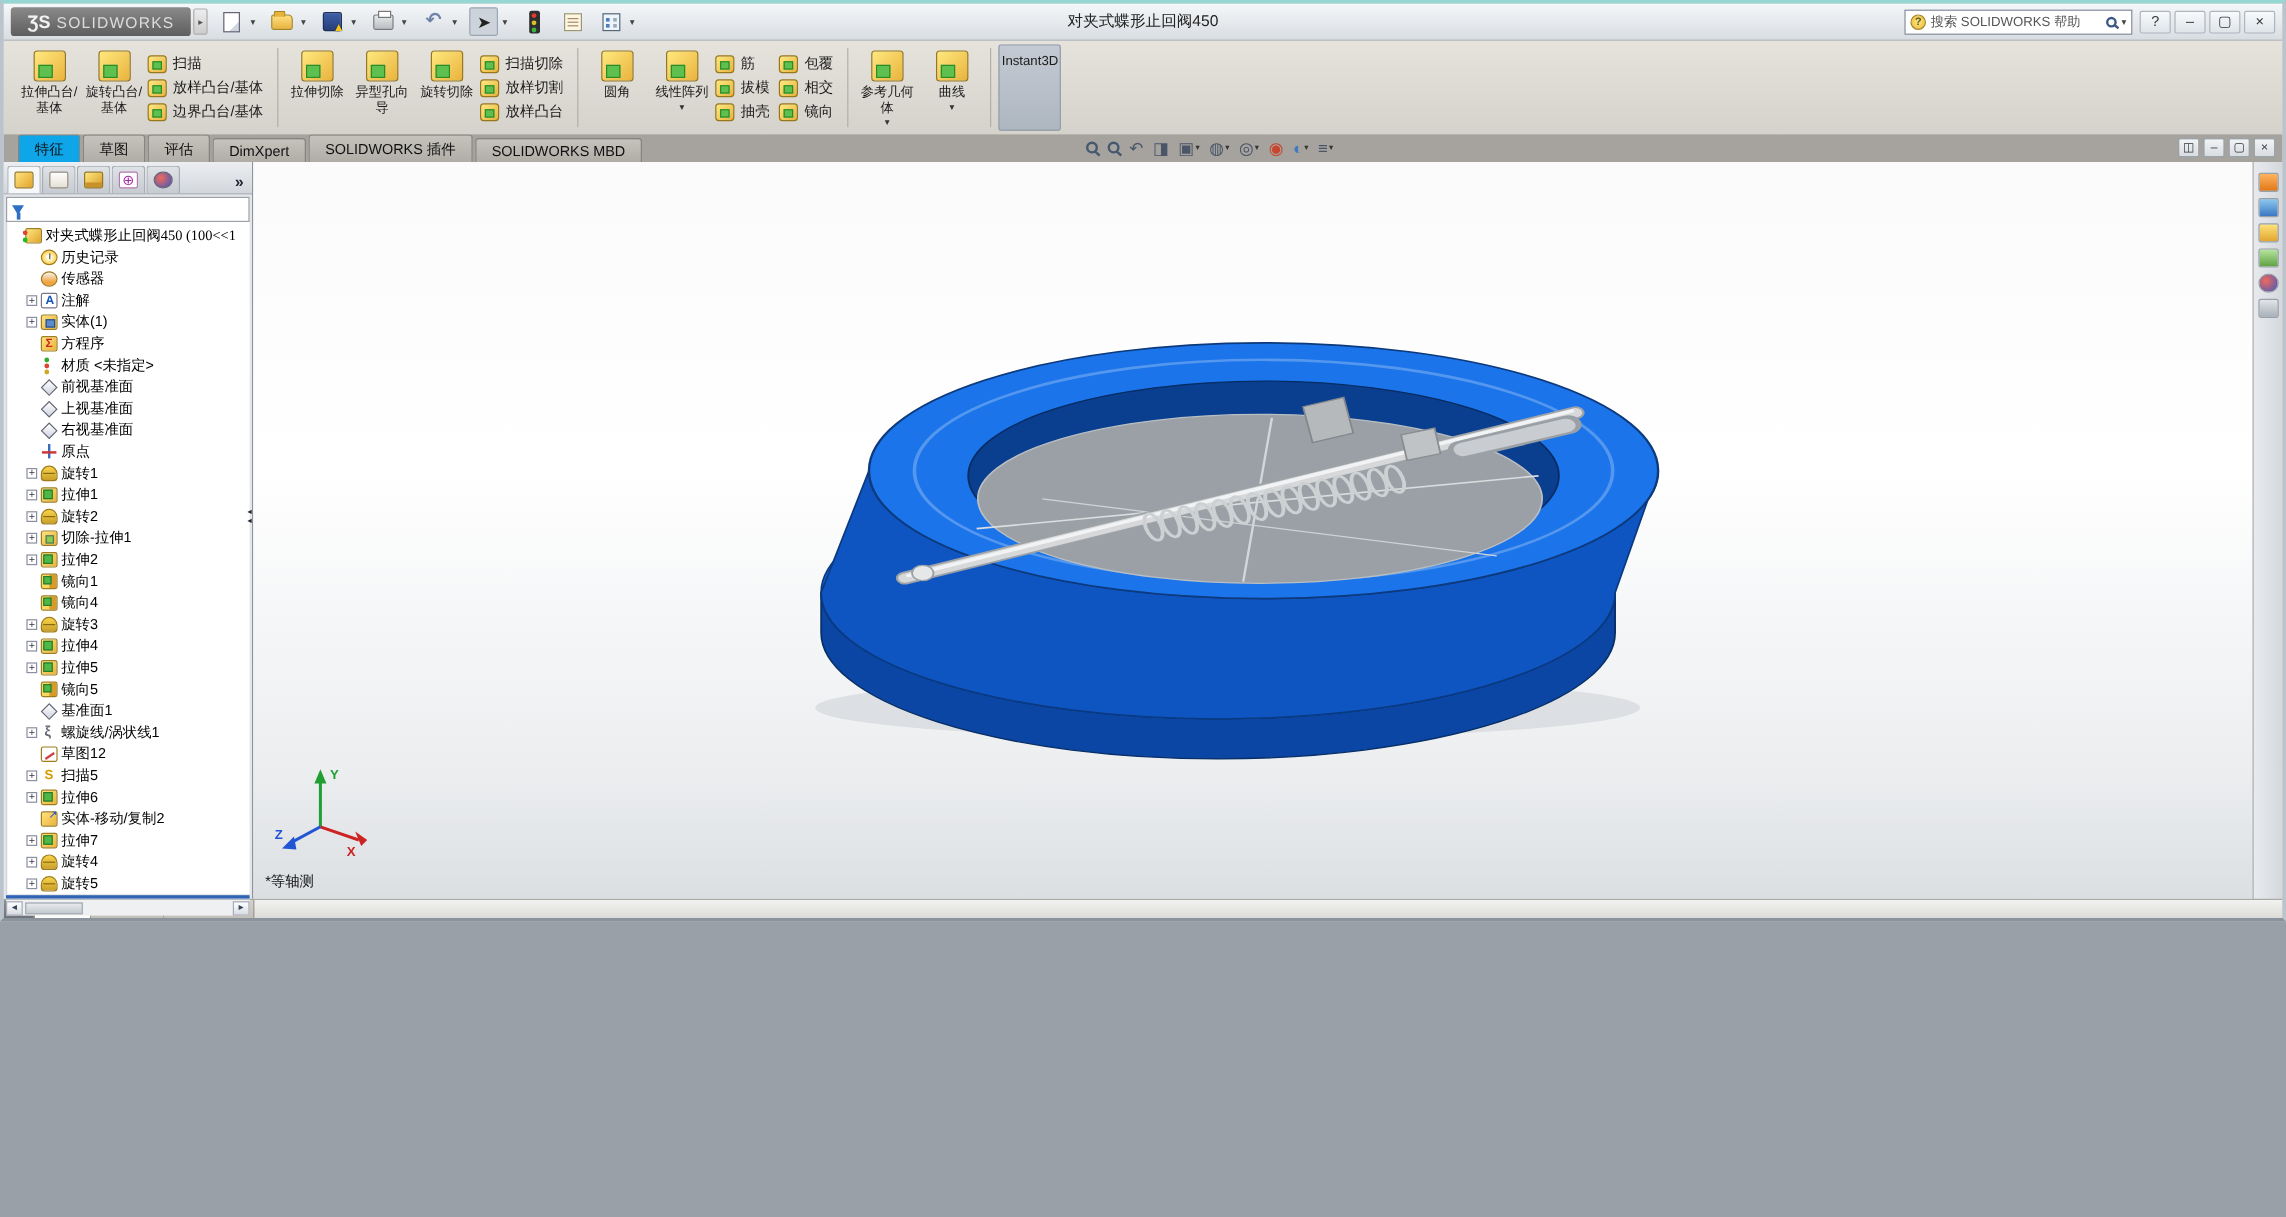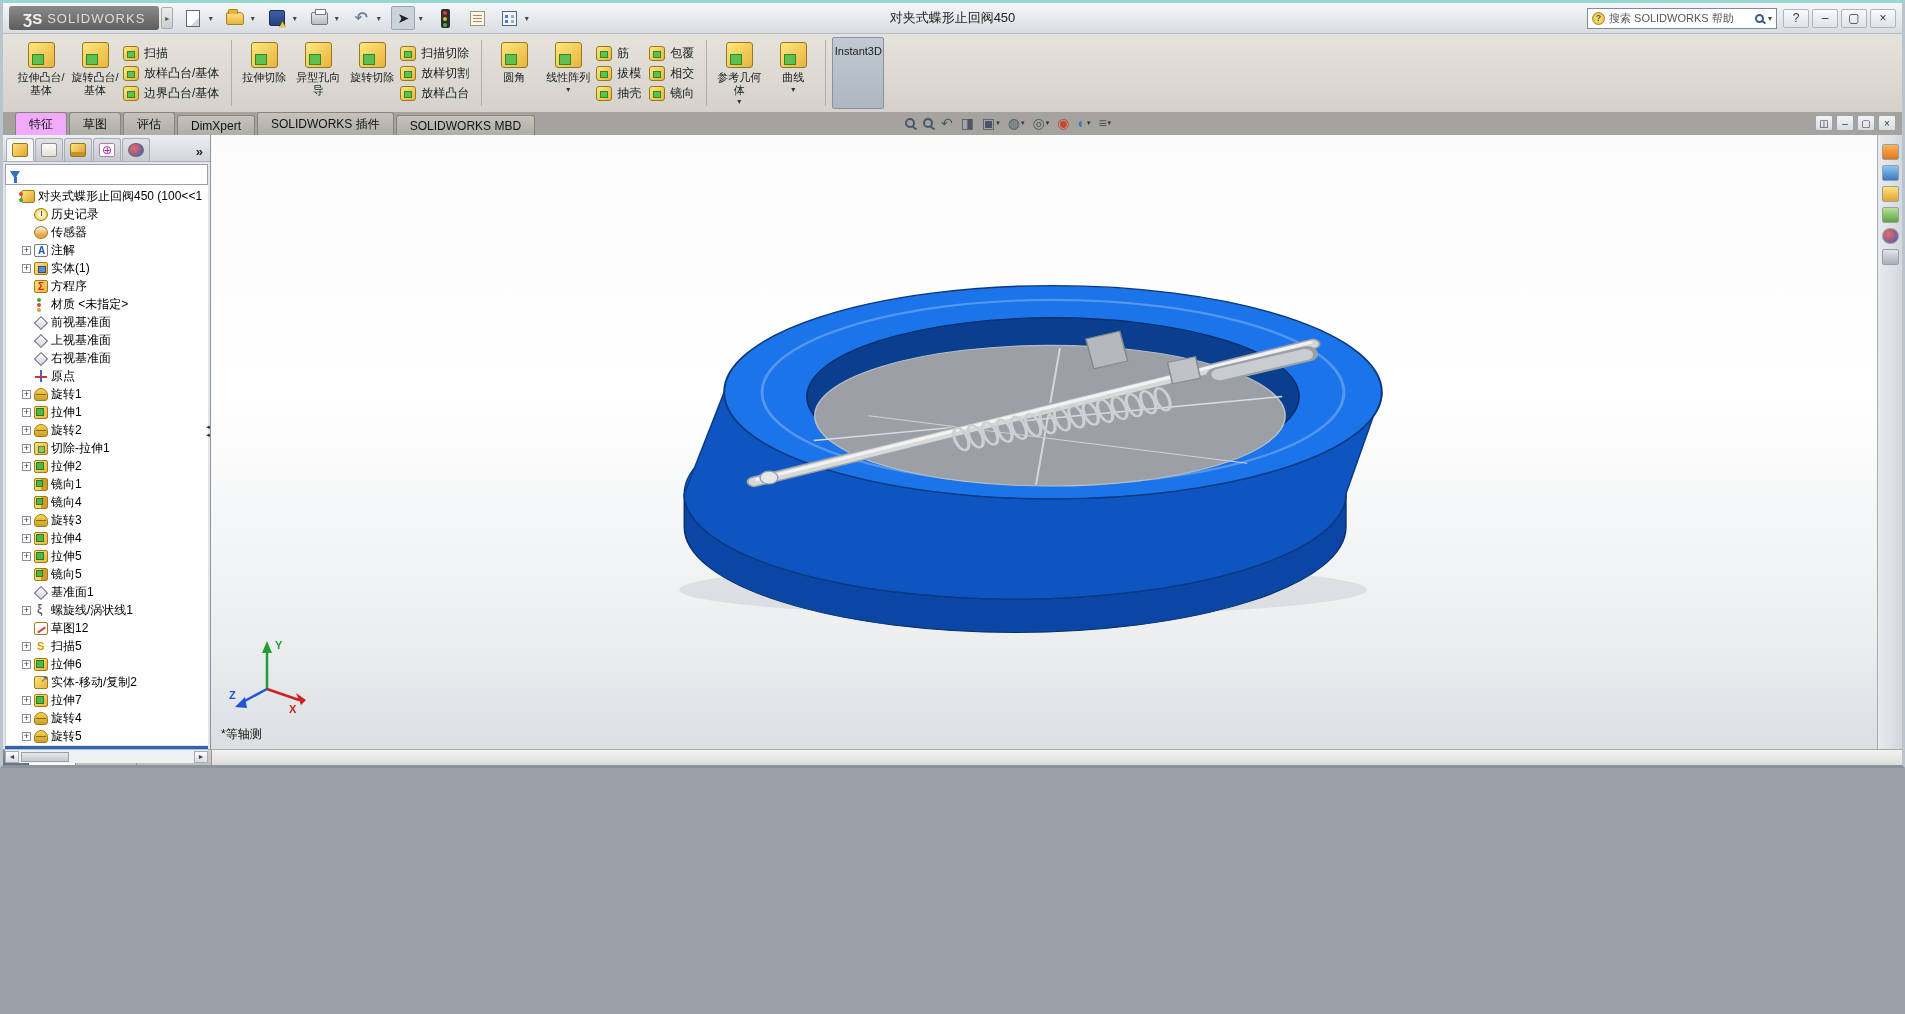--- a/index.html
+++ b/index.html
@@ -48,21 +48,21 @@
   .rb-col{display:flex;flex-direction:column;justify-content:center;}
   .rb-small{display:flex;align-items:center;font-size:12px;color:#1a1a1a;height:20px;white-space:nowrap;padding-right:6px;}
   .rbi{display:inline-block;background:linear-gradient(135deg,#ffe87e,#e9b33e);border:1px solid #97781f;border-radius:3px;position:relative;flex:none;}
   .rbi::after{content:'';position:absolute;left:3px;bottom:2px;width:42%;height:38%;background:#5ec14f;border:1px solid #2f8a28;}
   .rbi.big{width:27px;height:26px;}
   .rbi.sm{width:16px;height:15px;margin-right:5px;}
   .dd{font-size:8px;color:#333;margin-top:1px;}
   
   .tabrow{height:23px;flex:none;background:#a6a39e;display:flex;align-items:flex-end;padding-left:12px;position:relative;}
   .tab{padding:3px 13px 2px;font-size:12px;color:#111;background:linear-gradient(#c6c3bd,#b0ada7);border:1px solid #87847f;border-bottom:none;border-radius:3px 3px 0 0;margin-right:2px;white-space:nowrap;}
-  .tab.on{background:#f0abfc;}
+  .tab.on{background:#0ea5e9;}
   .viewbar{position:absolute;left:900px;top:2px;display:flex;align-items:center;gap:4px;}
   .vt-btn{display:flex;align-items:center;gap:1px;padding:1px 2px;}
   .vt-ic{font-size:14px;line-height:16px;color:#4a5668;}
   .vt-ic.mag{width:10px;height:10px;border:2px solid #45586e;border-radius:50%;position:relative;}
   .vt-ic.mag::after{content:'';position:absolute;width:5px;height:2px;background:#45586e;right:-4px;bottom:-3px;transform:rotate(40deg);}
   .vt-ic.edit-appearance{color:#c8452f;}
   .vt-ic.apply-scene{color:#3f78c2;}
   .vt-dd{font-size:7px;color:#333;}
   .docbtns{position:absolute;right:6px;top:3px;display:flex;gap:3px;}
   .docbtn{width:18px;height:16px;display:flex;align-items:center;justify-content:center;font-size:10px;color:#333;background:linear-gradient(#f2f4f6,#d8dde2);border:1px solid #9aa2aa;border-radius:2px;}
@@ -79,21 +79,21 @@
   .mti.m3{background:#fff;border:1px solid #b37ab3;color:#a828a8;font-size:12px;line-height:12px;text-align:center;}
   .mti.m3::after{content:'⊕';display:block;}
   .mti.m4{background:radial-gradient(circle at 35% 35%,#f2695a,#3a58c2);border:1px solid #667;border-radius:50%;}
   .mmore{margin-left:auto;font-weight:bold;font-size:13px;color:#223;padding:0 4px 2px 0;}
   .filterrow{height:21px;flex:none;margin:2px 2px 0;background:#fff;border:1px solid #9aa1a8;display:flex;align-items:center;padding:0 4px;gap:4px;}
   .funnel{width:0;height:0;border-left:5px solid transparent;border-right:5px solid transparent;border-top:8px solid #2f6fc4;position:relative;}
   .funnel::after{content:'';position:absolute;left:-1.5px;top:-2px;width:3px;height:6px;background:#2f6fc4;}
   .filterfield{flex:1;height:13px;}
   .tree{background:#fff;flex:none;padding-top:2px;border-left:1px solid #cfd3d8;margin:0 2px;overflow:hidden;}
   .trow{display:flex;align-items:center;height:18px;padding-left:16px;gap:3px;font-size:12px;color:#000;white-space:nowrap;overflow:hidden;}
-  .trow.root{padding-left:3px;}
+  .trow.root{padding-left:3px;font-family:Liberation Serif, serif;}
   .plus{width:9px;height:9px;border:1px solid #8a90a0;background:#fff;font-size:9px;line-height:7px;text-align:center;color:#334;flex:none;}
   .plus.empty{visibility:hidden;}
   .tlabel{overflow:hidden;text-overflow:clip;}
   .ti{width:14px;height:13px;display:inline-block;border-radius:2px;background:linear-gradient(135deg,#ffe27a,#eab33c);border:1px solid #a07c1d;position:relative;flex:none;}
   .ti-part{background:linear-gradient(135deg,#ffe87e,#e0a32e);}
   .ti-part::after{content:'';position:absolute;left:-3px;top:1px;width:4px;height:4px;border-radius:50%;background:#d43;box-shadow:0 6px 0 #2b2;}
   .ti-history{border-radius:50%;background:radial-gradient(#fff 15%,#ffd24d 70%);}
   .ti-history::after{content:'';position:absolute;left:6px;top:2px;width:1px;height:5px;background:#553;}
   .ti-sensor{border-radius:50%;background:linear-gradient(#f4f4f4,#f0a23c 75%);}
   .ti-annotations{background:#fff;border-color:#778;}

